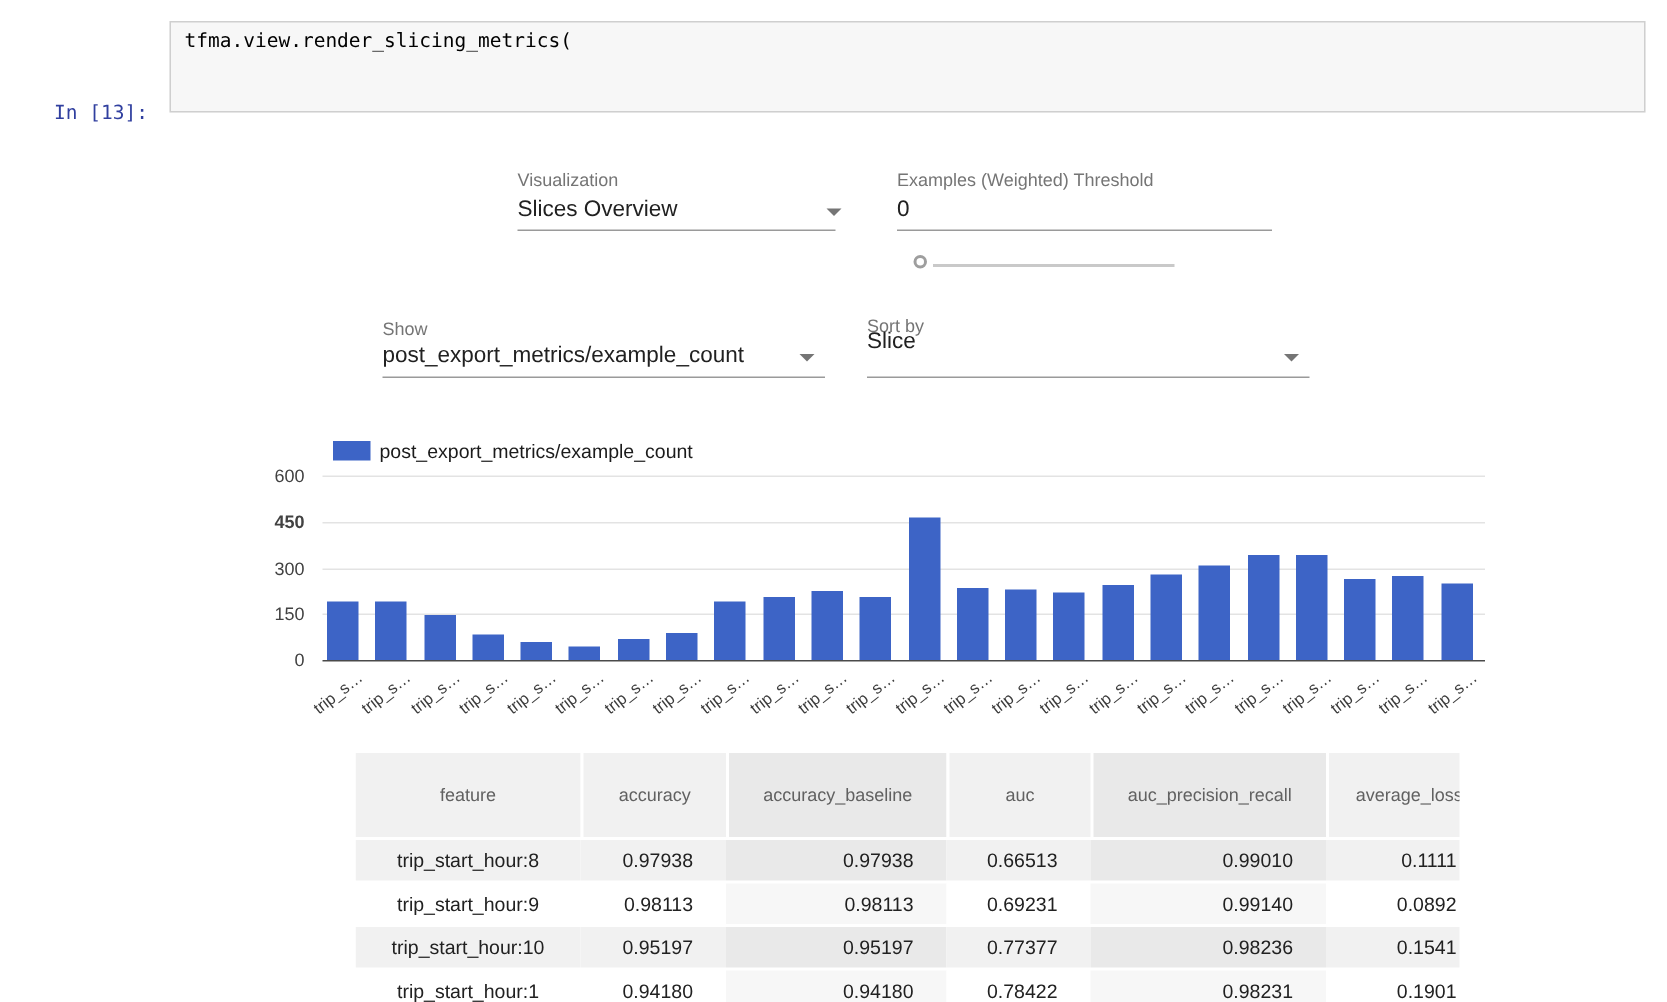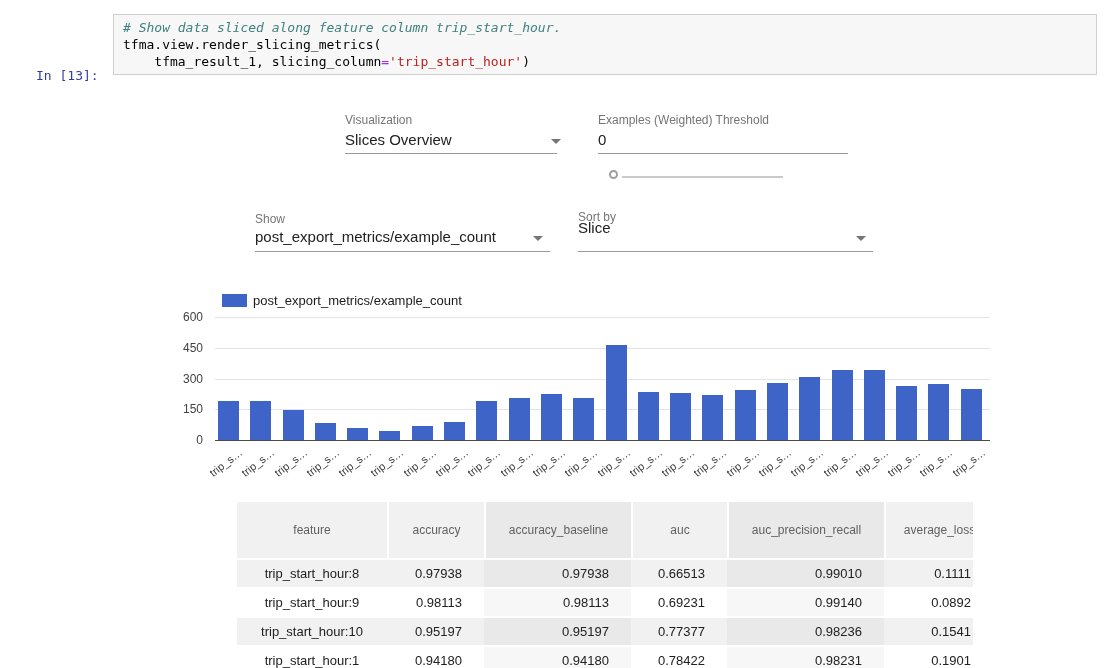--- a/index.html
+++ b/index.html
@@ -48,23 +48,21 @@
   tbody tr:nth-child(odd) td:nth-child(3), tbody tr:nth-child(odd) td:nth-child(5) { background: #e9e9e9; }
   tbody tr:nth-child(even) td:nth-child(3), tbody tr:nth-child(even) td:nth-child(5) { background: #f7f7f7; }
 </style>
 </head>
 <body>
 
 <div class="page">
 
   <div class="prompt">In [13]:</div>
   <div class="code-box">
-    <div class="code-line comment"># Show data sliced along feature column trip_start_hour.</div>
     <div class="code-line">tfma.view.render_slicing_metrics(</div>
-    <div class="code-line"><span>    tfma_result_1, slicing_column</span><span class="op">=</span><span class="str">'trip_start_hour'</span><span>)</span></div>
   </div>
 
   <div>
     <div class="ctl-label" style="left:345px;top:113px">Visualization</div>
     <div class="ctl-value" style="left:345px;top:131px">Slices Overview</div>
     <div class="dd-arrow" style="left:551px;top:139px"></div>
     <div class="underline" style="left:345px;top:153px;width:212px"></div>
   </div>
 
   <div>
@@ -89,21 +87,21 @@
     <div class="underline" style="left:578px;top:251px;width:295px"></div>
   </div>
 
   <div>
     <span class="legend-swatch" style="background: rgb(61, 100, 198);"></span>
     <span class="legend-label">post_export_metrics/example_count</span>
     <div class="yaxis">
         <div class="ytick" style="top: 115px;">0</div>
         <div class="ytick" style="top: 84.25px;">150</div>
         <div class="ytick" style="top: 53.5px;">300</div>
-        <div class="ytick" style="top: 22.75px;">450</div>
+        <div class="ytick" style="top: 22.75px; font-weight: bold;">450</div>
         <div class="ytick" style="top: -8px;">600</div>
       </div>
     <div class="plot">
         <div class="gridline baseline" style="top: 123px;"></div>
         <div class="gridline" style="top: 92.25px;"></div>
         <div class="gridline" style="top: 61.5px;"></div>
         <div class="gridline" style="top: 30.75px;"></div>
         <div class="gridline" style="top: 0px;"></div>
         <div class="bar" style="left: 3px; height: 39px; background: rgb(61, 100, 198);"></div>
         <div class="bar" style="left: 35.2917px; height: 39px; background: rgb(61, 100, 198);"></div>

